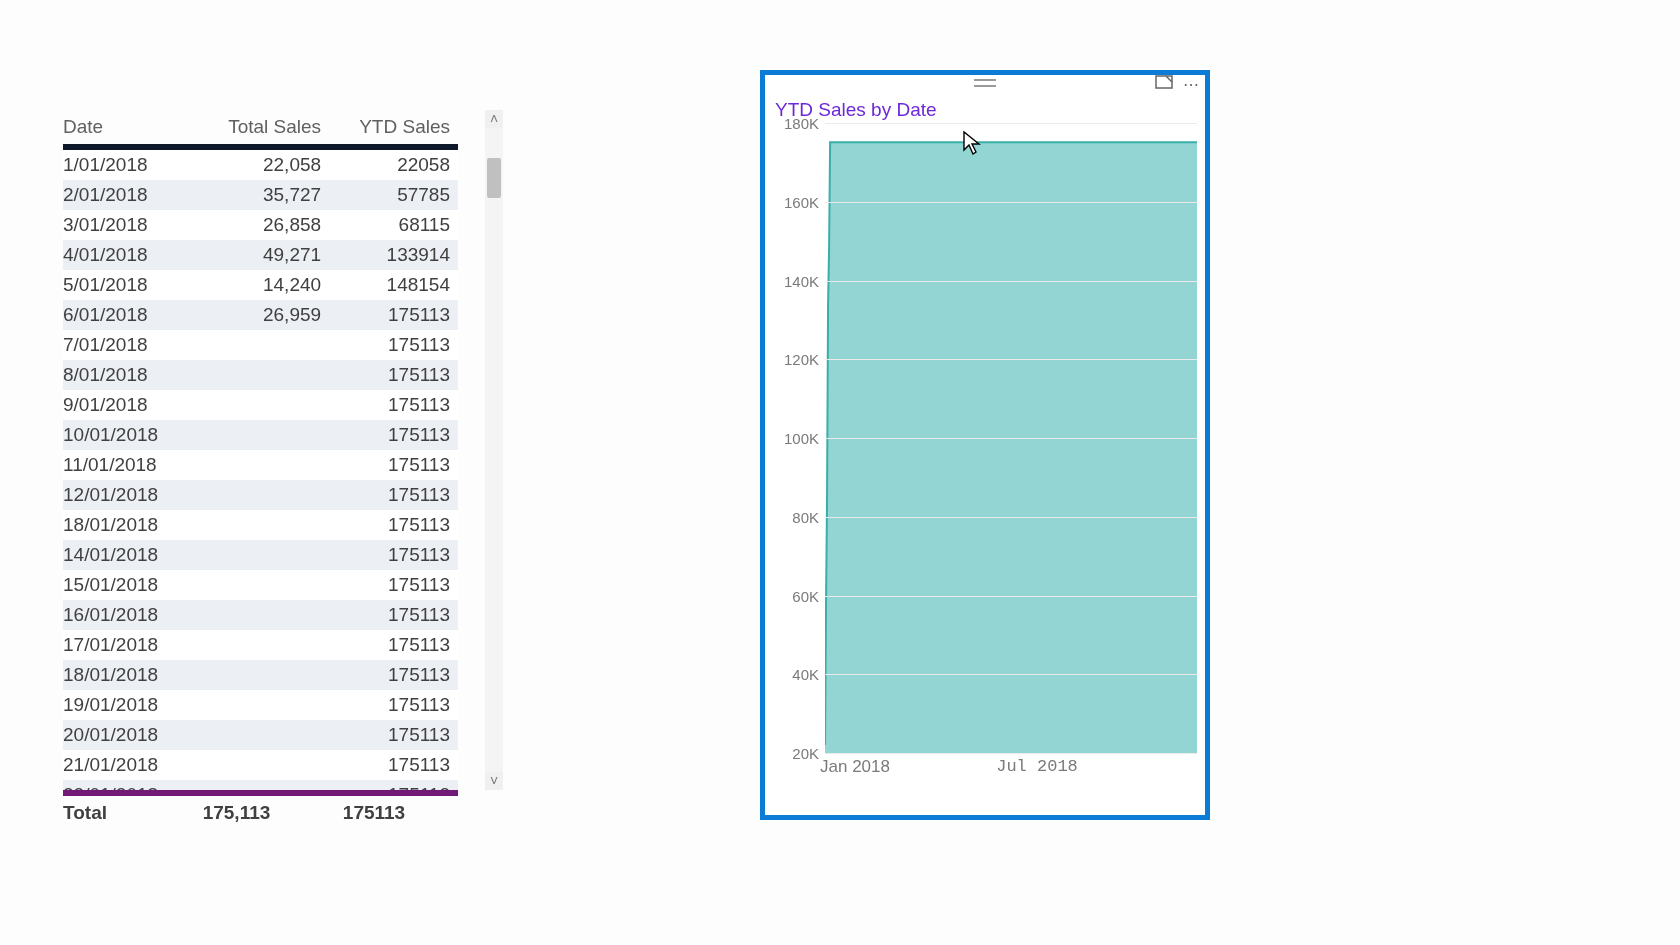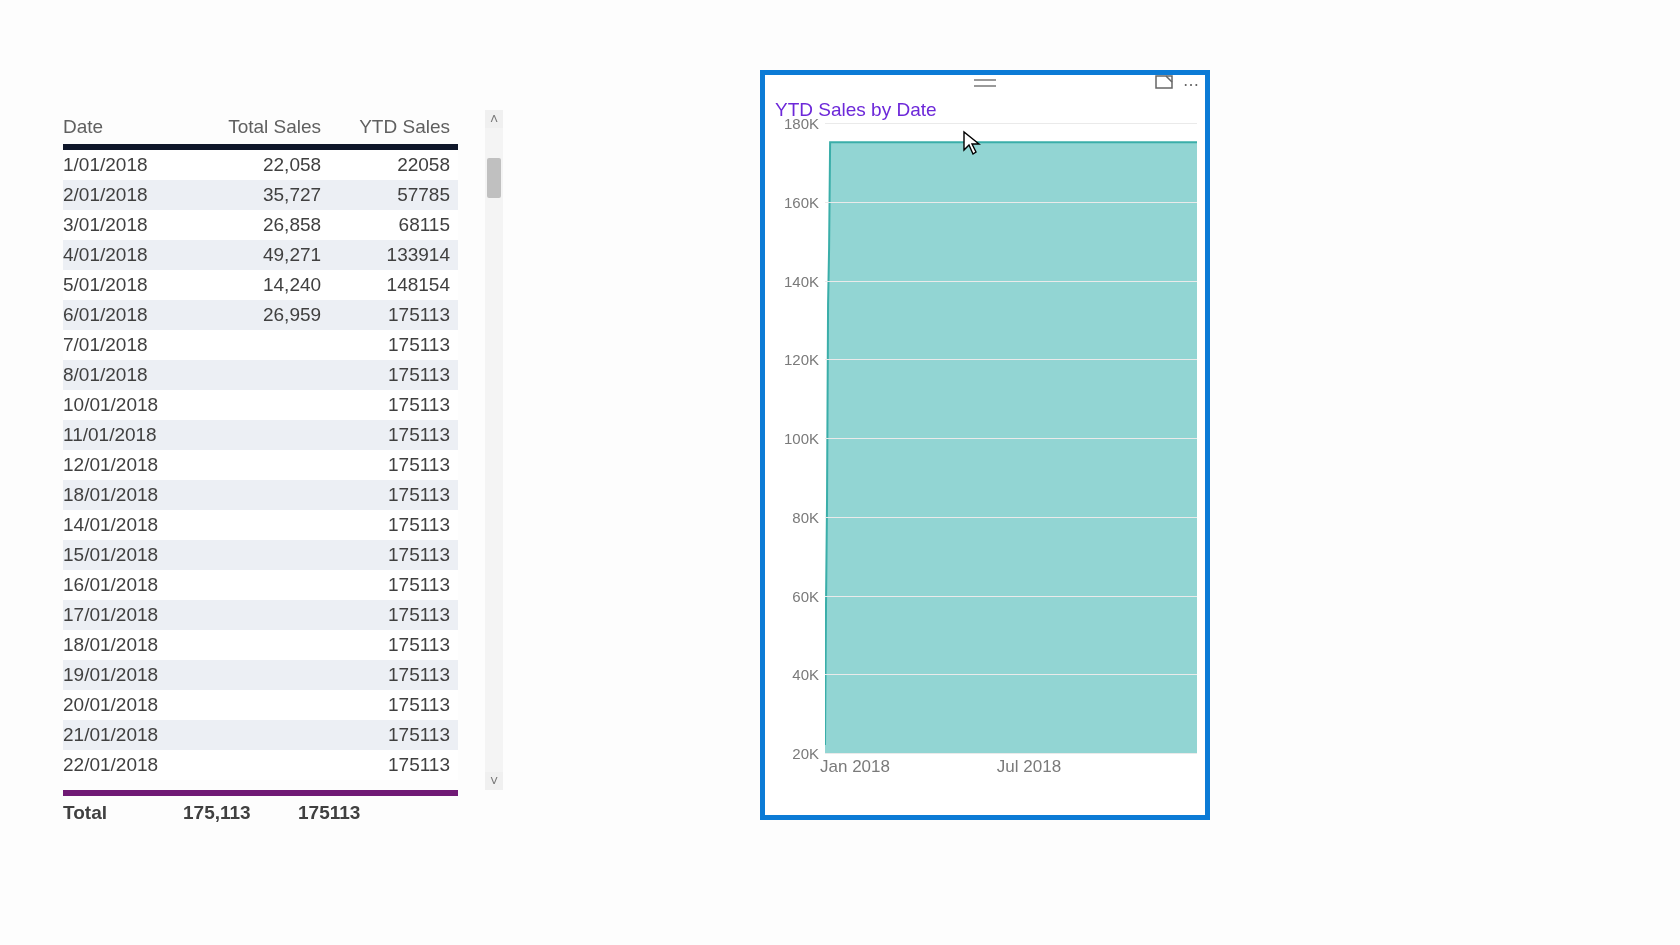--- a/index.html
+++ b/index.html
@@ -40,21 +40,21 @@
     }
     thead th.num, tbody td.num { text-align: right; margin-top: 8px; }
     tbody td { padding: 4px 8px 4px 0; }
     tbody tr:nth-child(even) { background: #eceff4; }
     tbody tr:nth-child(odd)  { background: #ffffff; }
     tfoot td {
       font-weight: 700;
       border-top: 6px solid #701a75;
       padding: 6px 8px 6px 0;
     }
-    tfoot td.num { text-align: left; }
+    tfoot td.num { text-align: center; }
 
     
     .sb {
       position: absolute;
       right: 0;
       top: 0;
       width: 18px;
       height: 680px;
       display: flex;
       flex-direction: column;
@@ -180,20 +180,25 @@
             <td class="num">26,959</td>
             <td class="num">175113</td>
           </tr>
           <tr>
             <td>7/01/2018</td>
             <td class="num"></td>
             <td class="num">175113</td>
           </tr>
           <tr>
             <td>8/01/2018</td>
+            <td class="num"></td>
+            <td class="num">175113</td>
+          </tr>
+          <tr>
+            <td>9/01/2018</td>
             <td class="num"></td>
             <td class="num">175113</td>
           </tr>
           <tr>
             <td>10/01/2018</td>
             <td class="num"></td>
             <td class="num">175113</td>
           </tr>
           <tr>
             <td>11/01/2018</td>
@@ -318,21 +323,21 @@
         <div class="grid-h" style="top: 472.5px;"></div>
         <div class="grid-h" style="top: 393.75px;"></div>
         <div class="grid-h" style="top: 315px;"></div>
         <div class="grid-h" style="top: 236.25px;"></div>
         <div class="grid-h" style="top: 157.5px;"></div>
         <div class="grid-h" style="top: 78.75px;"></div>
         <div class="grid-h" style="top: 0px;"></div>
       </div>
     <div class="x-axis" id="xaxis">
         <div class="x-tick" style="left: 30px;">Jan 2018</div>
-        <div class="x-tick" style="left: 204px;">Jul 2018</div>
+        <div class="x-tick" style="left: 212px; font-family: Liberation Mono, monospace;">Jul 2018</div>
       </div>
   </div>
 </div>
 
 <div class="cursor">
   <svg width="20" height="26" viewBox="0 0 20 26">
       <path d="M2 2 L2 20 L7 15 L11 24 L14 22 L10 14 L17 14 Z" fill="#fff" stroke="#000" stroke-width="1.4"></path>
     </svg>
 </div>
 

